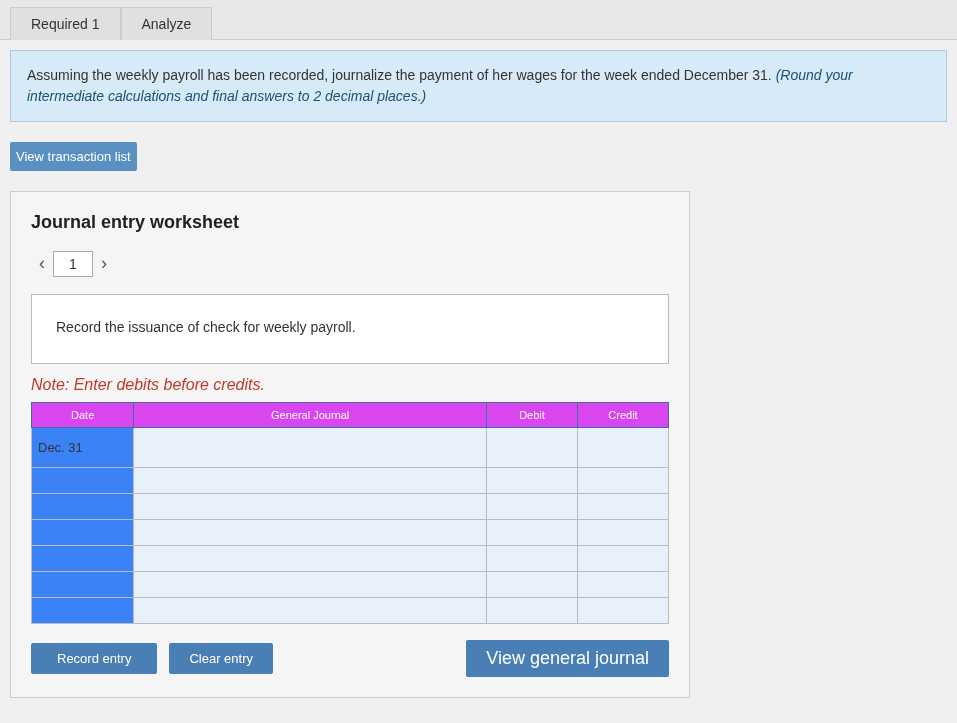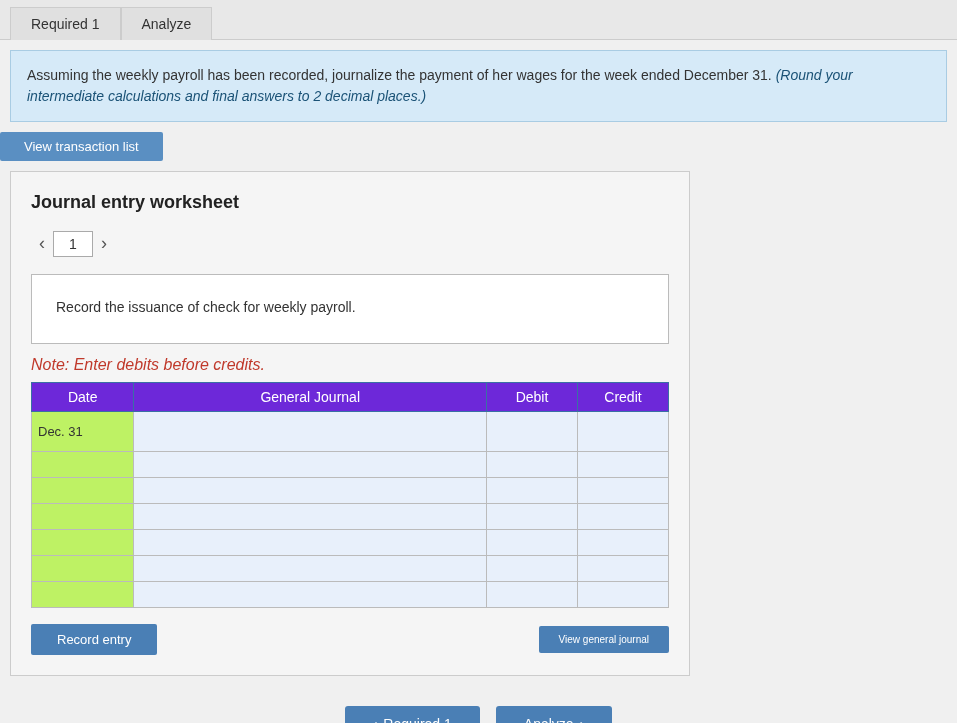--- a/index.html
+++ b/index.html
@@ -48,21 +48,22 @@
       font-size: 14px;
       line-height: 1.5;
     }
 
     .instruction-box .highlight {
       color: #1a5276;
       font-style: italic;
     }
 
     .view-transaction-btn {
-      padding: 7px 24px;
+      margin: 10px;
+      padding: 7px 6px;
       background: #5a8fc2;
       color: white;
       border: none;
       cursor: pointer;
       font-size: 13px;
       border-radius: 2px;
     }
 
     .worksheet-container {
       background: #f5f5f5;
@@ -121,26 +122,26 @@
       margin-bottom: 8px;
     }
 
     .journal-table {
       width: 100%;
       border-collapse: collapse;
       margin-bottom: 16px;
     }
 
     .journal-table th {
-      background: #6d28d9;
+      background: #d946ef;
       color: white;
       padding: 6px 8px;
       text-align: center;
       font-weight: normal;
-      font-size: 14px;
+      font-size: 11px;
       border: 1px solid #3a6fa5;
     }
 
     .journal-table th.date-col {
       width: 90px;
     }
 
     .journal-table th.journal-col {
       width: 310px;
     }
@@ -157,21 +158,21 @@
       border: 1px solid #bbb;
       padding: 0;
       height: 26px;
       background: white;
     }
 
     .journal-table td.date-cell {
       padding: 12px 6px;
       font-size: 13px;
       color: #333;
-      background: #bef264;
+      background: #3b82f6;
     }
 
     .journal-table td input {
       width: 100%;
       height: 100%;
       border: none;
       outline: none;
       padding: 2px 6px;
       font-size: 13px;
       background: #e8f0fb;
@@ -206,21 +207,21 @@
       font-size: 13px;
       border-radius: 2px;
     }
 
     .btn-view-journal {
       padding: 8px 20px;
       background: #4a7fb5;
       color: white;
       border: none;
       cursor: pointer;
-      font-size: 10px;
+      font-size: 18px;
       border-radius: 2px;
       margin-left: auto;
     }
 
     .bottom-nav {
       display: flex;
       justify-content: center;
       gap: 16px;
       margin-top: 30px;
       padding-bottom: 20px;
@@ -323,20 +324,21 @@
           <td class="date-cell"></td>
           <td><input type="text" style=""></td>
           <td><input type="text" style=""></td>
           <td><input type="text" style=""></td>
         </tr>
       </tbody>
   </table>
 
   <div class="bottom-buttons">
     <button class="btn-record">Record entry</button>
+    <button class="btn-clear">Clear entry</button>
     <button class="btn-view-journal">View general journal</button>
   </div>
 </div>
 
 
 <div class="bottom-nav">
   <button class="bottom-nav-btn">
     <span>‹</span>
     <span>Required 1</span>
   </button>

